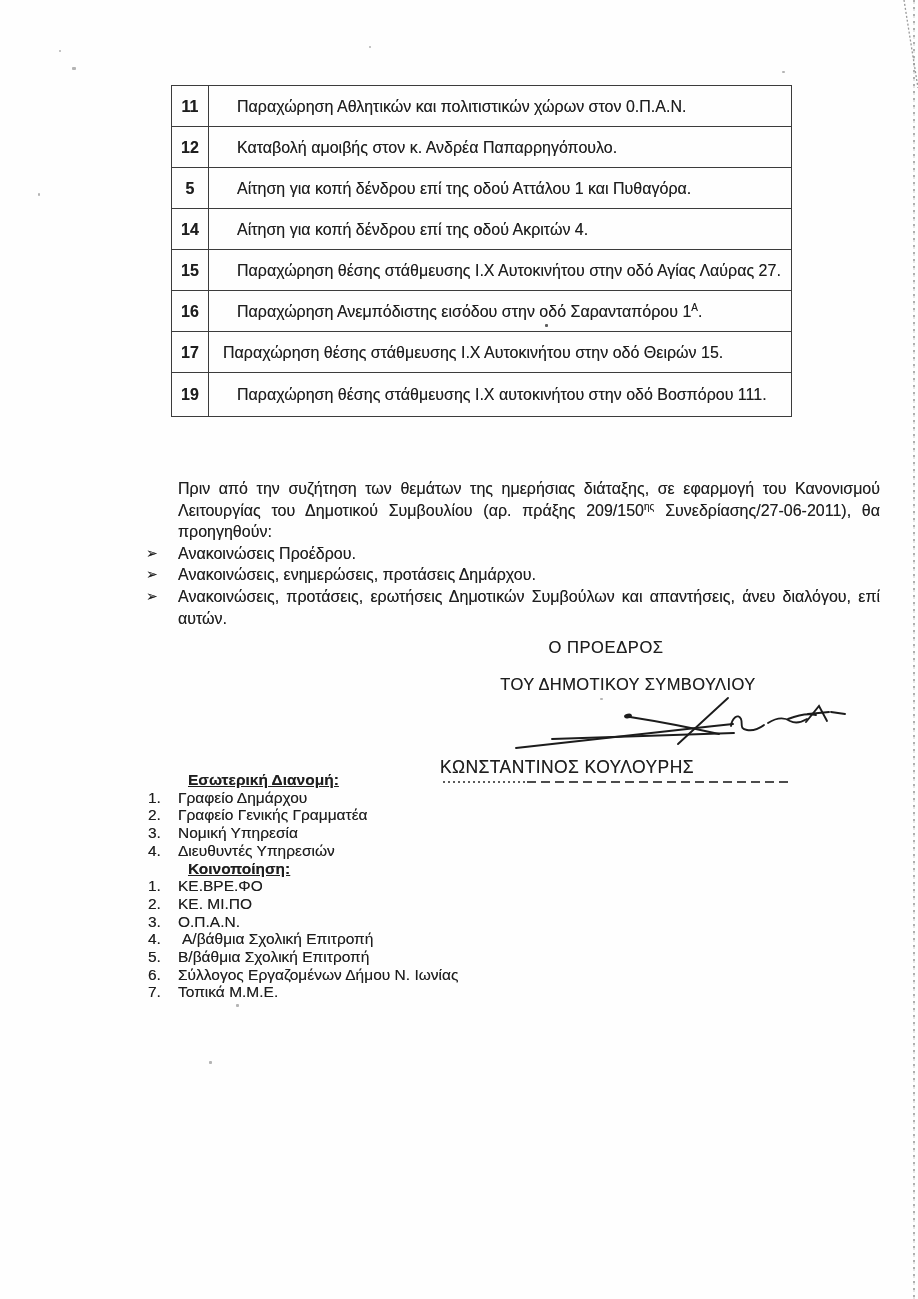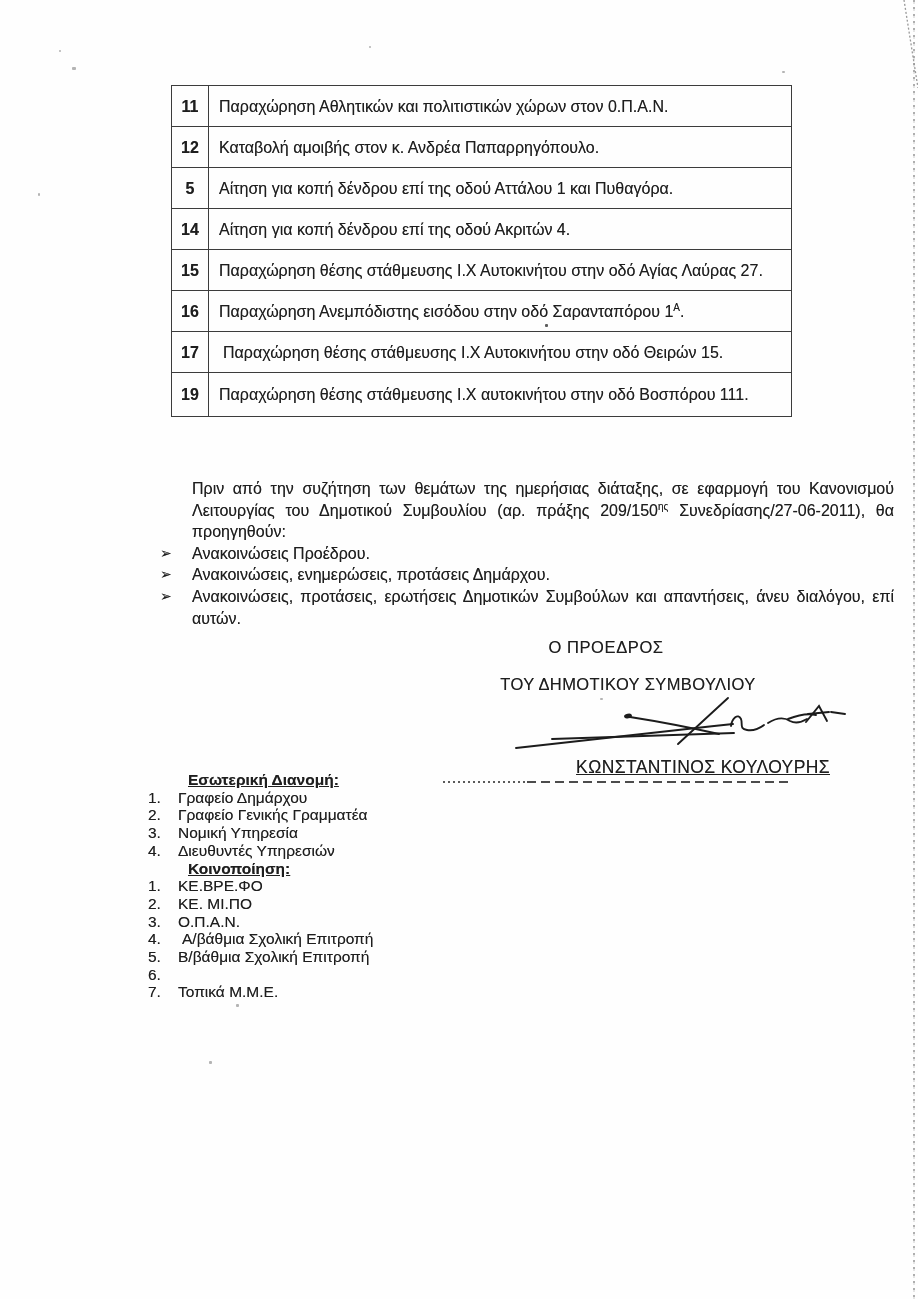--- a/index.html
+++ b/index.html
@@ -30,39 +30,39 @@
   table.agenda{
     position:absolute;left:171px;top:85px;width:621px;
     border-collapse:collapse;table-layout:fixed;
   }
   table.agenda td{
     border:1.6px solid #3c3c3c;
     font-size:16px;line-height:19px;
     vertical-align:middle;
   }
   td.cell-num{width:34px;text-align:center;font-weight:bold;font-size:15px;height:38px;}
-  td.cell-txt{padding:2px 8px 2px 10px;}
+  td.cell-txt{padding:2px 8px 2px 28px;}
   tr.tall td.cell-txt{text-align:justify;padding-top:3px;padding-bottom:3px;}
   sup{font-size:10px;line-height:0;}
 
   
-  .preamble{position:absolute;left:160px;top:478px;width:740px;font-size:16px;line-height:21.6px;}
+  .preamble{position:absolute;left:146px;top:478px;width:740px;font-size:16px;line-height:21.6px;}
   .preamble-text{margin-left:32px;width:702px;text-align:justify;}
   .bullet-row{display:flex;align-items:flex-start;}
   .bullet-arrow{width:32px;flex:none;font-size:14px;line-height:21.6px;}
   .bullet-text{width:702px;text-align:justify;}
 
   
   .sig-title1{position:absolute;left:440px;top:638px;width:332px;text-align:center;
     font-size:16.5px;letter-spacing:.6px;}
   .sig-title2{position:absolute;left:440px;top:675px;width:376px;text-align:center;
     font-size:16.5px;letter-spacing:.4px;}
   .sig-svg{position:absolute;left:440px;top:690px;pointer-events:none;}
-  .sig-name{position:absolute;left:440px;top:757px;width:390px;text-align:right;
-    font-size:17.5px;letter-spacing:.4px;text-decoration:underline;}
+  .sig-name{position:absolute;left:440px;top:757px;width:390px;text-align:left;
+    font-size:17.5px;letter-spacing:.4px;}
   .sig-underline-dots{
     position:absolute;left:443px;top:781px;width:82px;height:2px;
     background:repeating-linear-gradient(90deg,#5a5a5a 0 2px,transparent 2px 5px);
   }
   .sig-underline-dash{
     position:absolute;left:527px;top:781px;width:265px;height:2px;
     background:repeating-linear-gradient(90deg,#4c4c4c 0 9px,transparent 9px 14px);
   }
 
   
@@ -200,20 +200,21 @@
     <div class="list-item">
       <span class="li-num">4.</span>
       <span style="padding-left:4px">Α/βάθμια Σχολική Επιτροπή</span>
     </div>
     <div class="list-item">
       <span class="li-num">5.</span>
       <span>Β/βάθμια Σχολική Επιτροπή</span>
     </div>
     <div class="list-item">
       <span class="li-num">6.</span>
+      <span>Σύλλογος Εργαζομένων Δήμου Ν. Ιωνίας</span>
     </div>
     <div class="list-item">
       <span class="li-num">7.</span>
       <span>Τοπικά Μ.Μ.Ε.</span>
     </div>
   </div>
 
 </div>
 
 </body></html>

